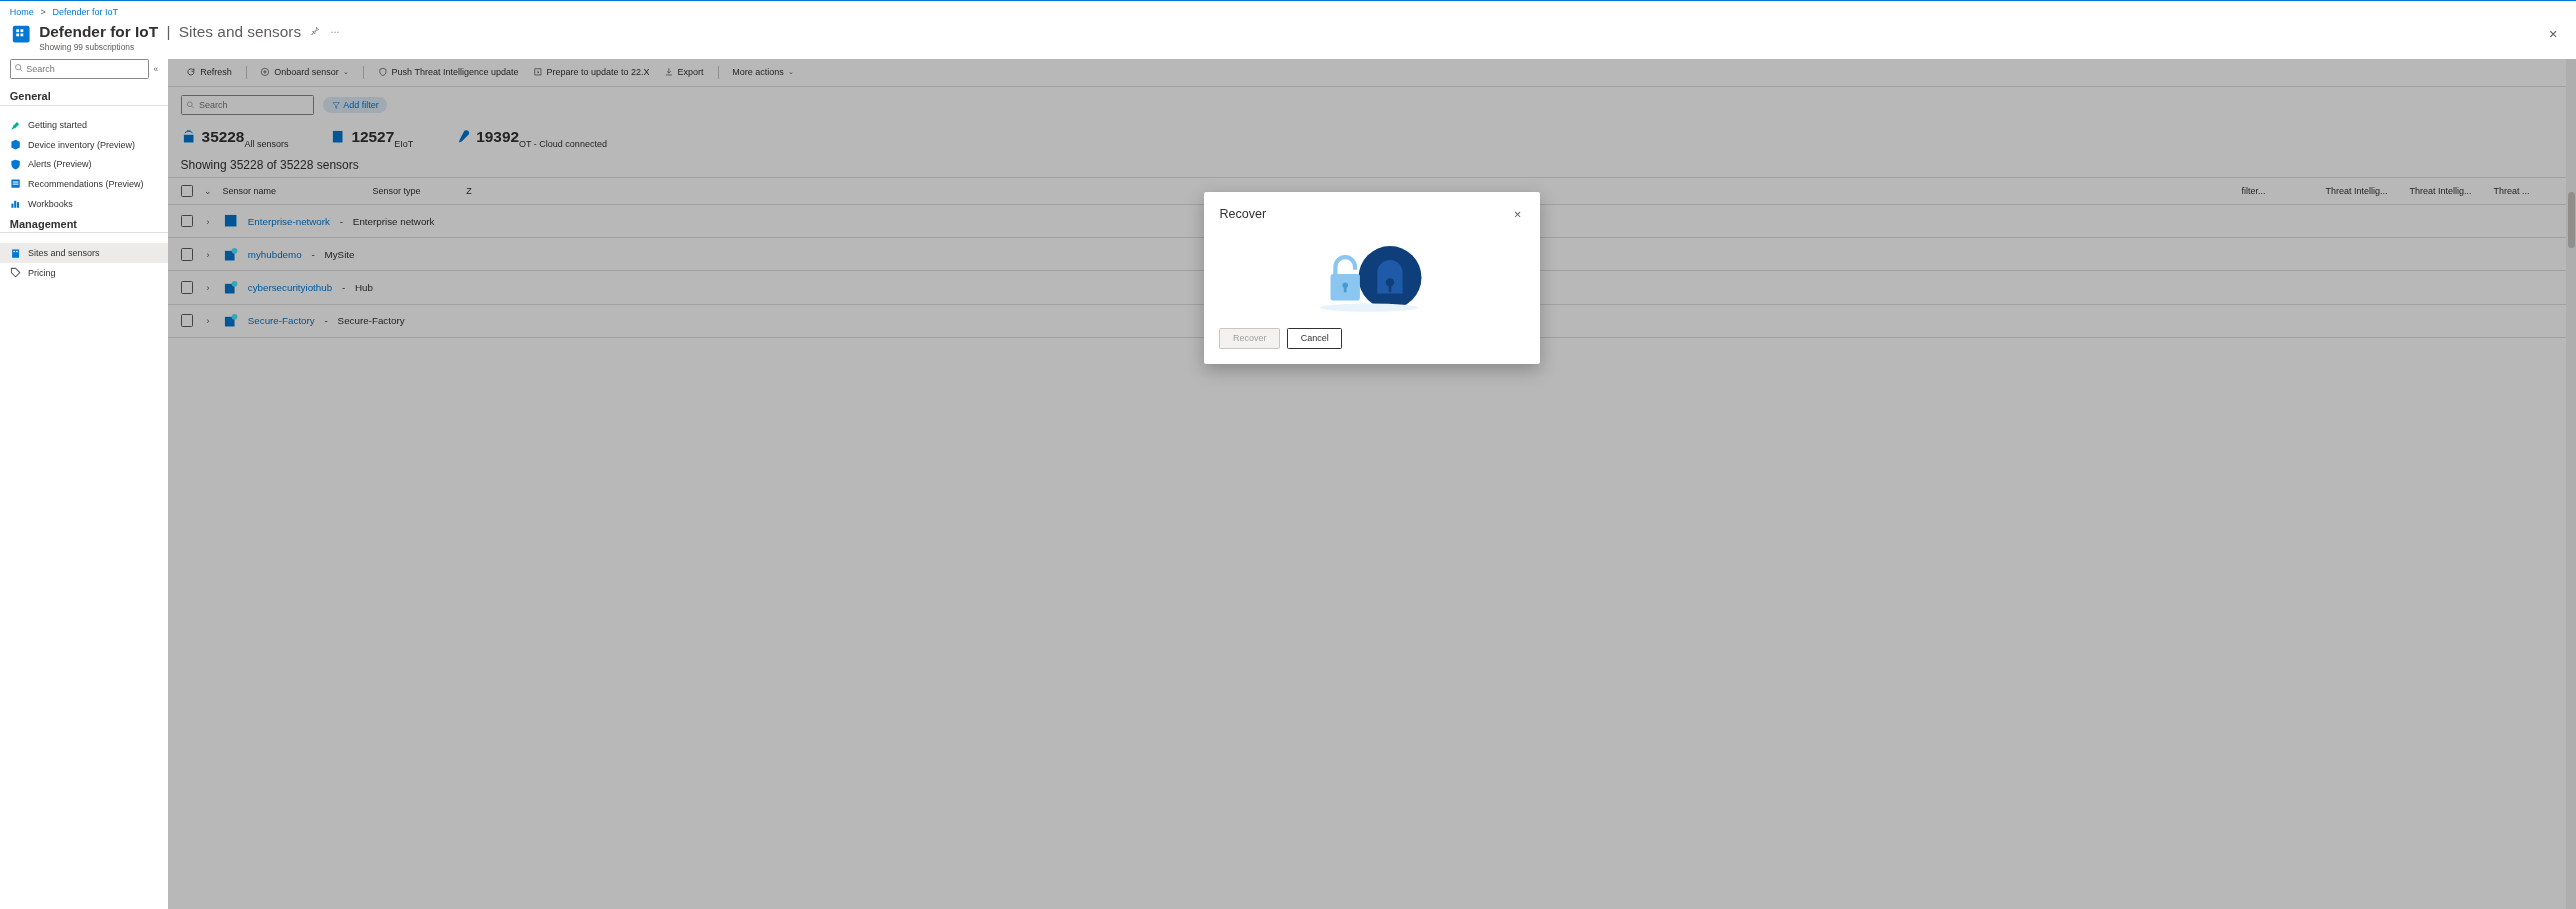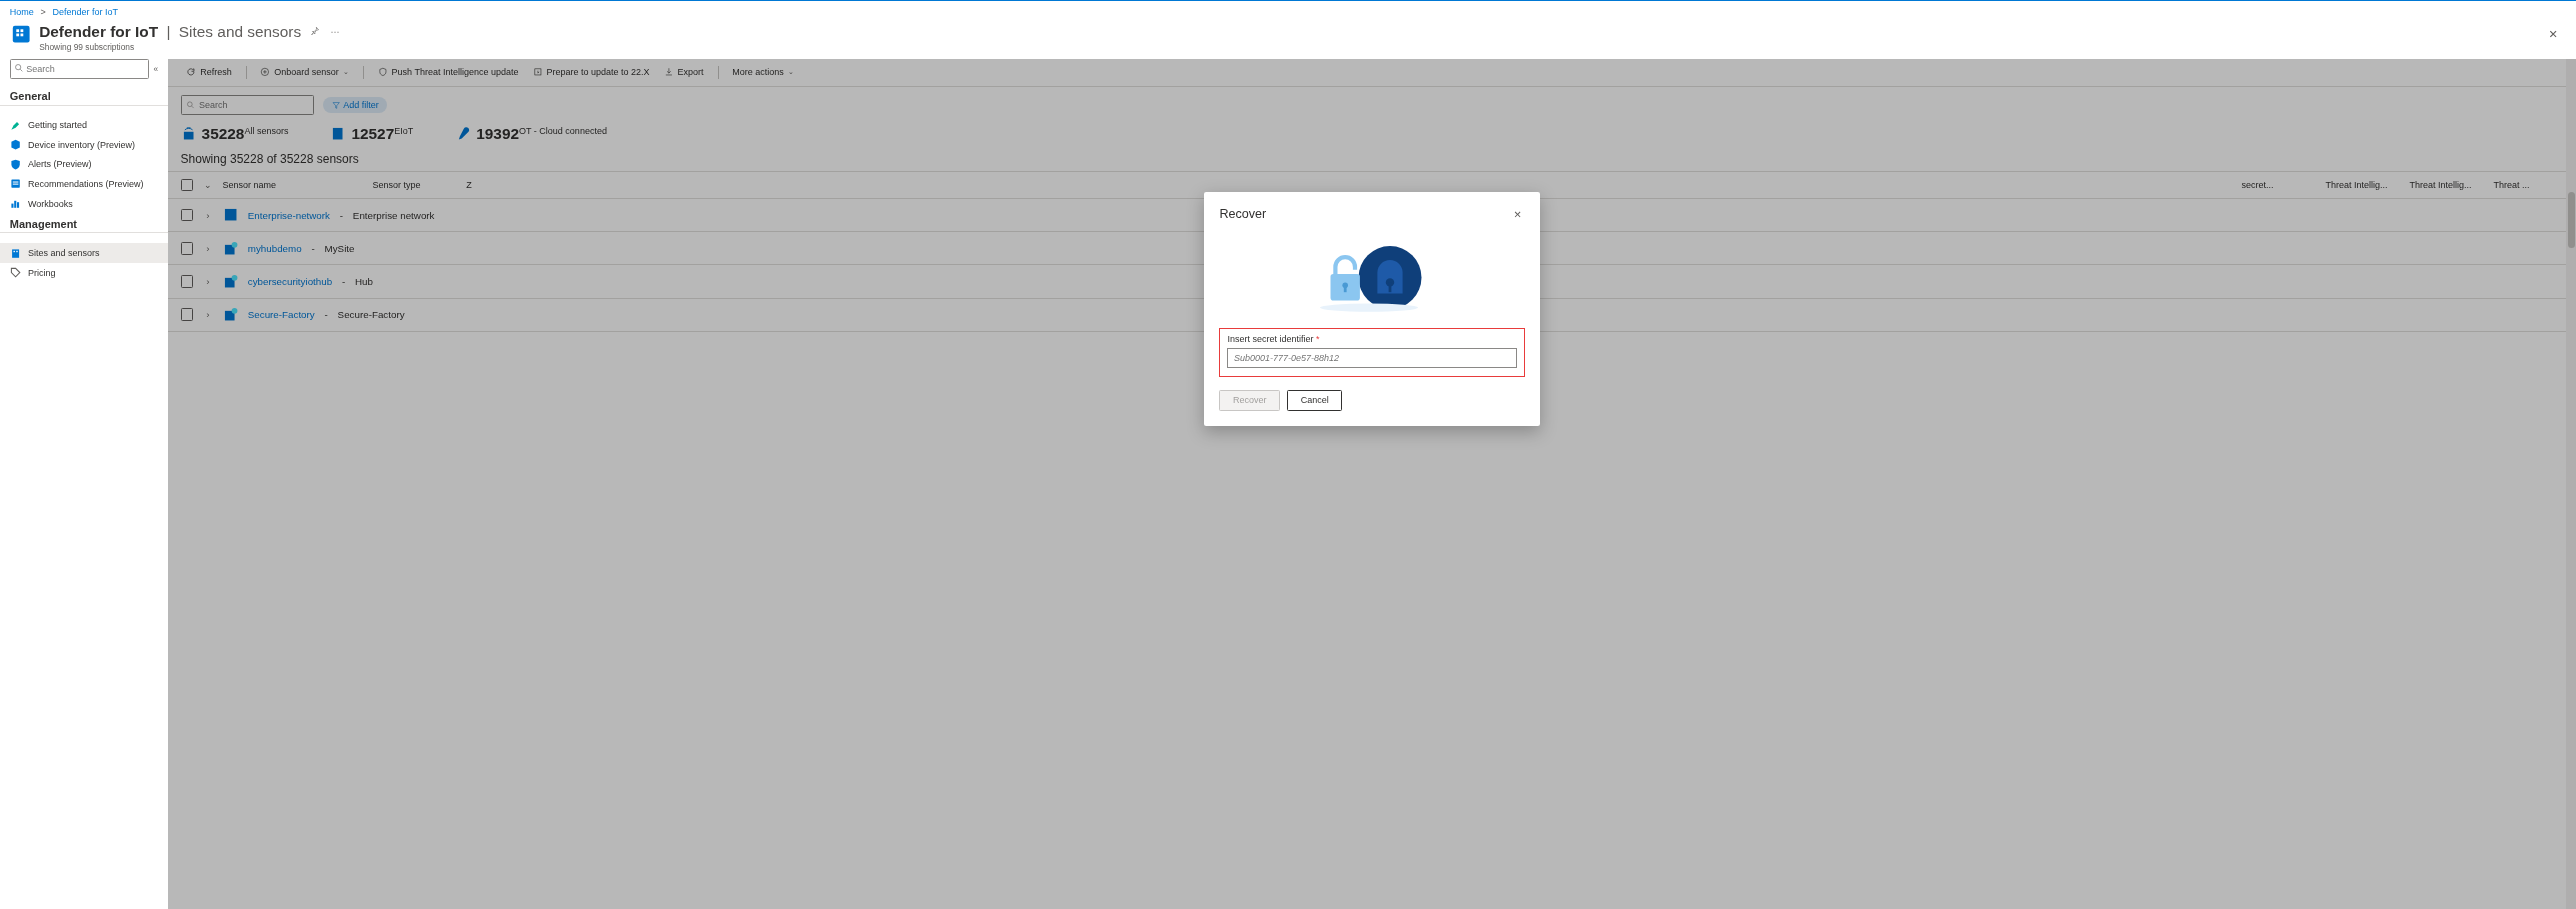--- a/index.html
+++ b/index.html
@@ -46,21 +46,21 @@
 
 .filter-bar { display: flex; align-items: center; padding: 8.4px 12.6px 5.6px; gap: 9.8px; }
 .filter-search { display: flex; align-items: center; border: 0.7px solid #8a8886; border-radius: 1.4px; height: 19.6px; padding: 0 5.6px; width: 133px; }
 .filter-search input { border: none; outline: none; background: transparent; font-size: 9px; width: 100%; }
 .add-filter { display: flex; align-items: center; gap: 3px; background: #deecf9; color: #0078d4; padding: 2.8px 8.4px; border-radius: 9.8px; cursor: pointer; font-size: 9px; }
 
 .stats { display: flex; gap: 42px; padding: 4.2px 12.6px 2.8px; }
 .stat { display: flex; flex-direction: row; }
 .stat-row { display: flex; align-items: center; gap: 5.6px; }
 .stat-num { font-size: 15.4px; font-weight: 600; }
-.stat-label { font-size: 9px; color: #323130; margin-top: 1px; }
+.stat-label { font-size: 9px; color: #323130; margin-top: 14px; }
 
 .showing { padding: 7px 12.6px 4.2px; font-size: 12px; color: #323130; }
 
 .grid-header { display: flex; align-items: center; padding: 7px 12.6px; border-top: 0.7px solid #e1dfdd; border-bottom: 0.7px solid #e1dfdd; gap: 9.8px; font-weight: 400; font-size: 9px; color: #323130; }
 .checkbox { width: 12.6px; height: 12.6px; border: 0.7px solid #605e5c; border-radius: 1.4px; background: #fff; flex-shrink: 0; }
 .exp-caret { width: 9.8px; text-align: center; color: #605e5c; cursor: pointer; }
 .col-name { width: 140px; }
 .col-type { width: 84px; }
 .col-z { width: 28px; }
 .col-last { flex: 1; display: flex; gap: 21px; justify-content: flex-end; padding-right: 7px; }
@@ -302,21 +302,21 @@
 
     <div class="showing">Showing 35228 of 35228 sensors</div>
 
     <div class="grid-header">
       <div class="checkbox"></div>
       <span class="exp-caret">⌄</span>
       <span class="col-name">Sensor name</span>
       <span class="col-type">Sensor type</span>
       <span class="col-z">Z</span>
       <div class="col-last">
-        <span>secret...</span>
+        <span>filter...</span>
         <span>Threat Intellig...</span>
         <span>Threat Intellig...</span>
         <span>Threat ...</span>
       </div>
     </div>
 
     <div class="grid-row">
       <div class="checkbox"></div>
       <span class="exp-caret">›</span>
       <svg class="row-icon" viewBox="0 0 16 16">
@@ -377,27 +377,20 @@
         <path d="M120 30a18 18 0 0 1 18 18v30h-36V48a18 18 0 0 1 18-18z" fill="#1e5aa8"></path>
         <circle cx="120" cy="62" r="6" fill="#0f3f7a"></circle>
         <rect x="118" y="62" width="4" height="14" fill="#0f3f7a"></rect>
         <rect x="35" y="50" width="42" height="38" rx="4" fill="#8bc6f0"></rect>
         <path d="M42 50v-10a14 14 0 0 1 28 0v4" fill="none" stroke="#8bc6f0" stroke-width="6"></path>
         <circle cx="56" cy="66" r="4" fill="#4a9ad4"></circle>
         <rect x="54" y="66" width="4" height="10" fill="#4a9ad4"></rect>
         <ellipse cx="90" cy="98" rx="70" ry="6" fill="#e8f2fb"></ellipse>
       </svg>
     </div>
-    <div class="modal-field">
-      <div class="modal-label">
-        <span>Insert secret identifier</span>
-        <span class="req-star"> *</span>
-      </div>
-      <input class="modal-input" placeholder="Sub0001-777-0e57-88h12" style="">
-    </div>
     <div class="modal-actions">
       <button class="btn btn-primary">Recover</button>
       <button class="btn btn-secondary">Cancel</button>
     </div>
   </div>
 
 </div>
 
 </div>
 

